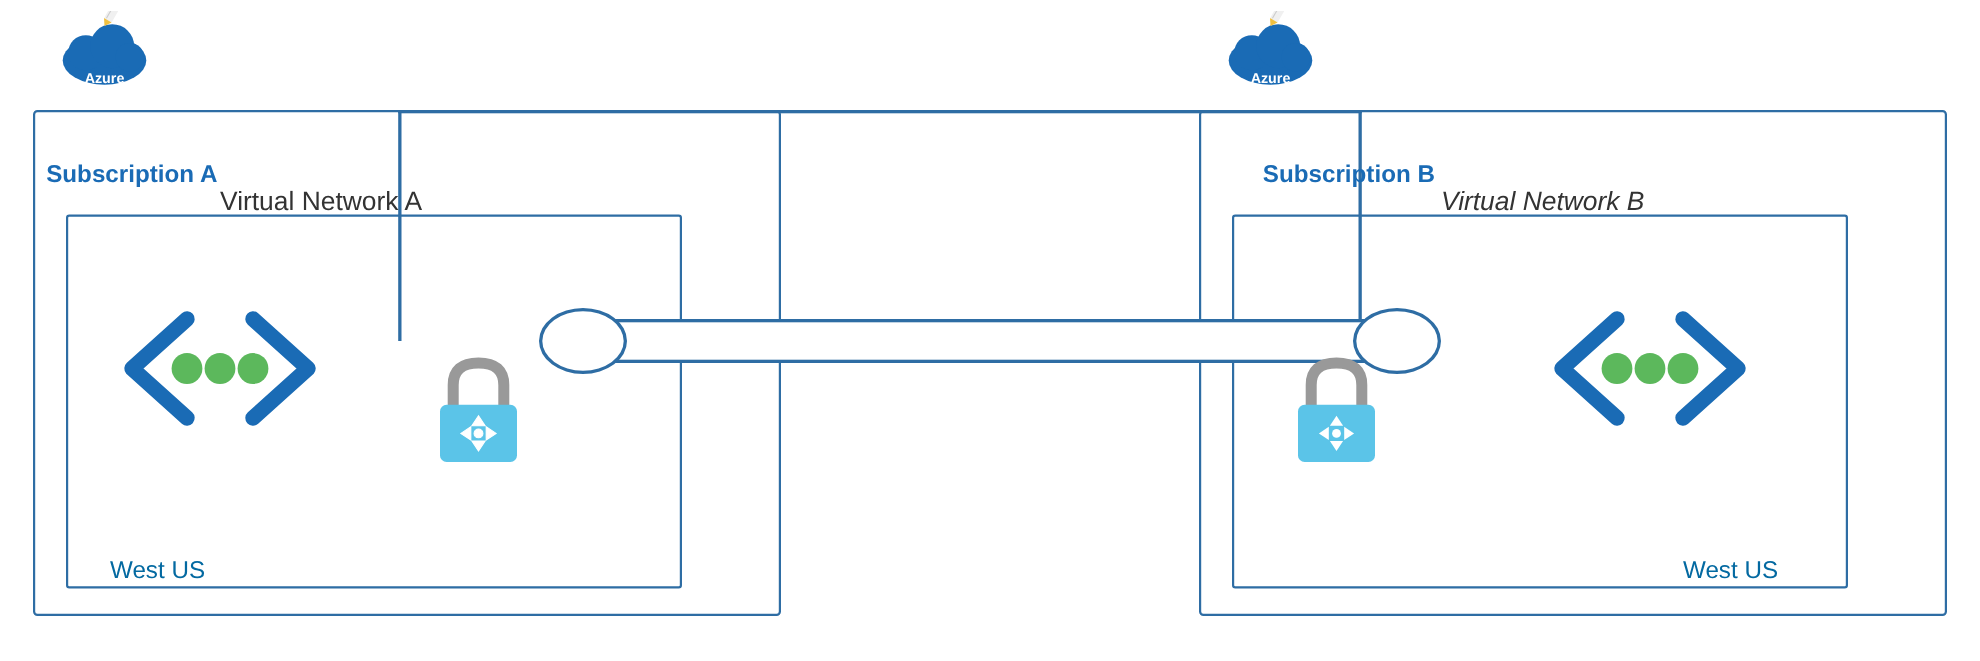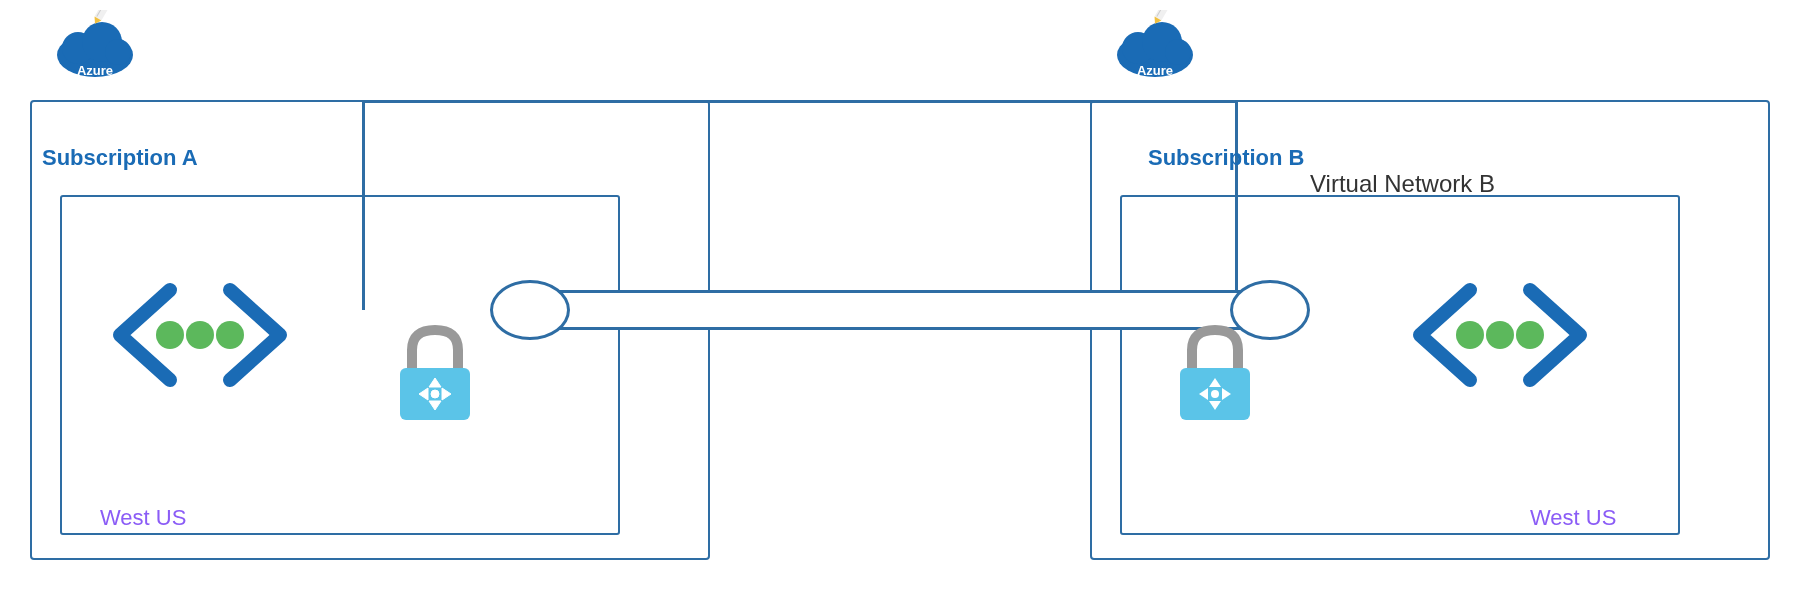--- a/index.html
+++ b/index.html
@@ -101,20 +101,21 @@
     }
 
     .vnet-a-label {
       left: 200px;
       top: 170px;
     }
 
     .vnet-b-label {
       left: 1310px;
       top: 170px;
+      font-style: italic;
     }
 
     
     .region-box {
       position: absolute;
       border: 2px solid #2e6da4;
       border-radius: 3px;
     }
 
     .region-a-box {
@@ -128,21 +129,21 @@
       left: 1120px;
       top: 195px;
       width: 560px;
       height: 340px;
     }
 
     
     .region-label {
       position: absolute;
       font-size: 22px;
-      color: #8b5cf6;
+      color: #0369a1;
     }
 
     .region-a-label {
       left: 100px;
       top: 505px;
     }
 
     .region-b-label {
       left: 1530px;
       top: 505px;
@@ -295,20 +296,21 @@
   </div>
 
   <div class="subscription-box subscription-a"></div>
 
   <div class="subscription-box subscription-b"></div>
 
   <div class="subscription-label sub-a-label">Subscription A</div>
 
   <div class="subscription-label sub-b-label">Subscription B</div>
 
+  <div class="vnet-label vnet-a-label">Virtual Network A</div>
 
   <div class="vnet-label vnet-b-label">Virtual Network B</div>
 
   <div class="region-box region-a-box"></div>
 
   <div class="region-box region-b-box"></div>
 
   <div class="region-label region-a-label">West US</div>
 
   <div class="region-label region-b-label">West US</div>

